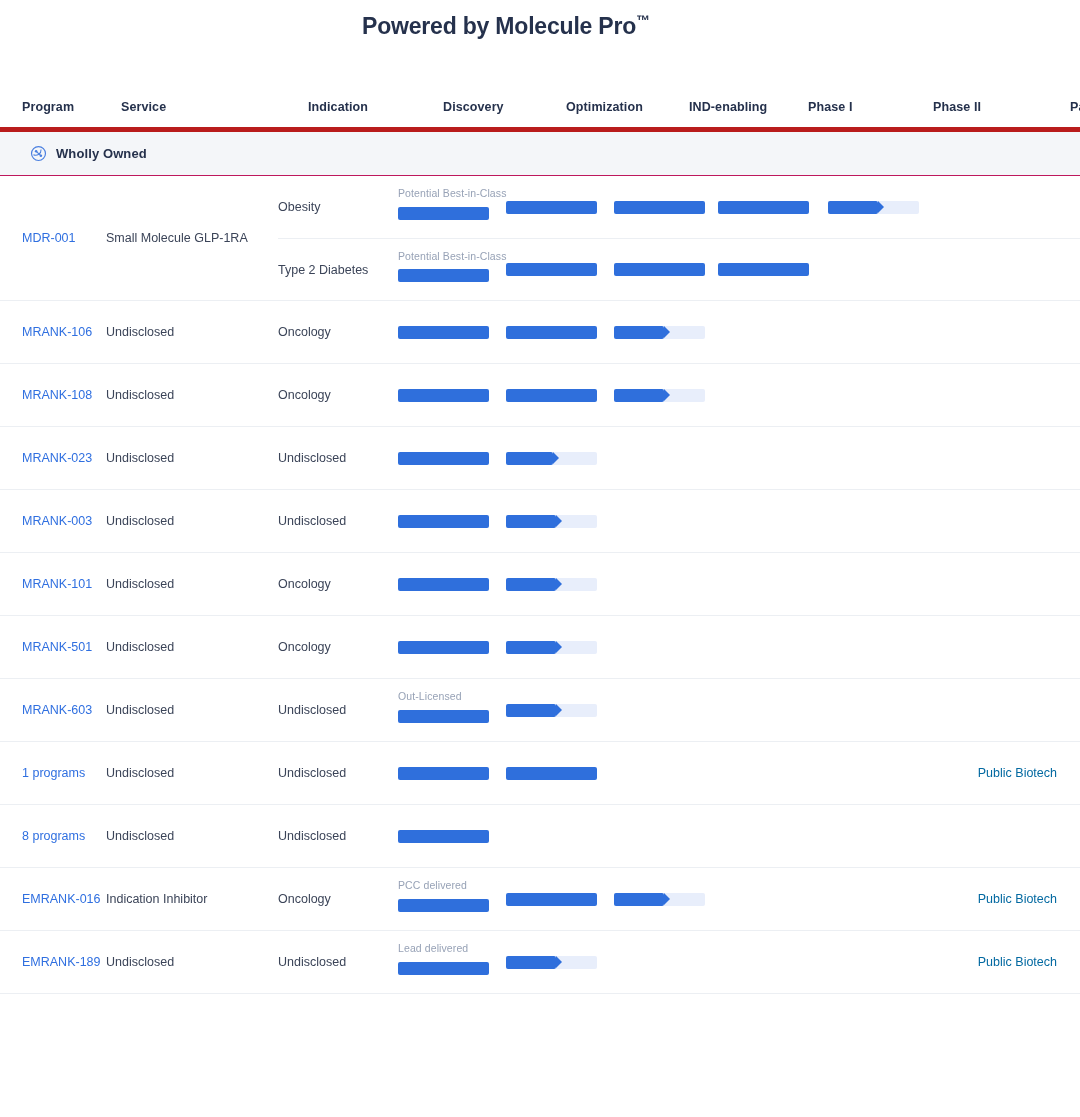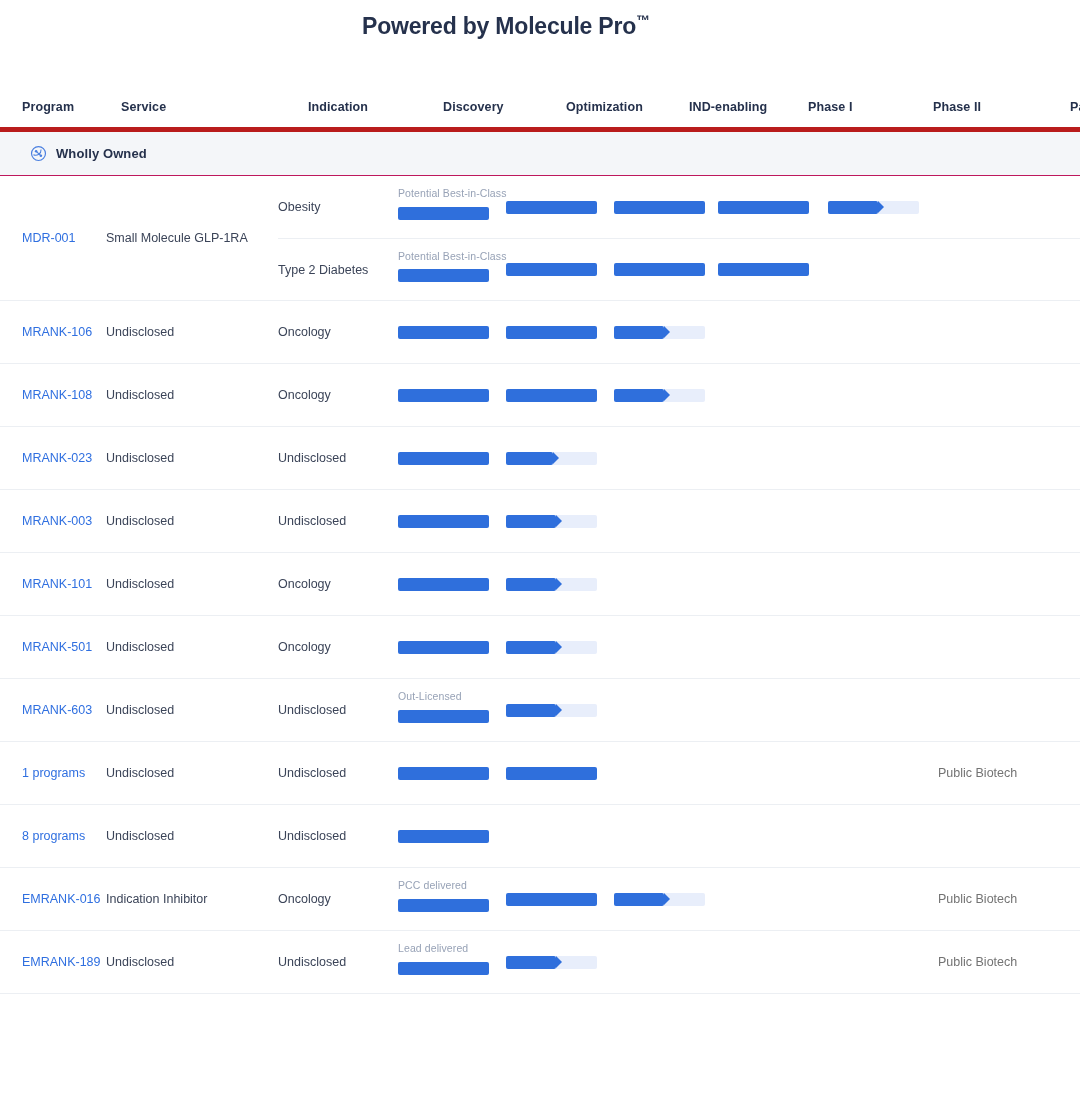--- a/index.html
+++ b/index.html
@@ -112,23 +112,23 @@
   .cell-mod {
     font-size: 12.5px;
     color: #3b4458;
   }
   .cell-ind {
     font-size: 12.5px;
     color: #3b4458;
   }
   .cell-partner {
     font-size: 12.5px;
-    color: #737373;
-    text-align: left;
-    padding-right: 14px;
+    color: #0369a1;
+    text-align: right;
+    padding-right: 23px;
   }
 
   
   .prow.single .row-grid { min-height: 62px; }
 
   
   .multi {
     display: grid;
     grid-template-columns: 106px 172px 1fr;
     align-items: center;

